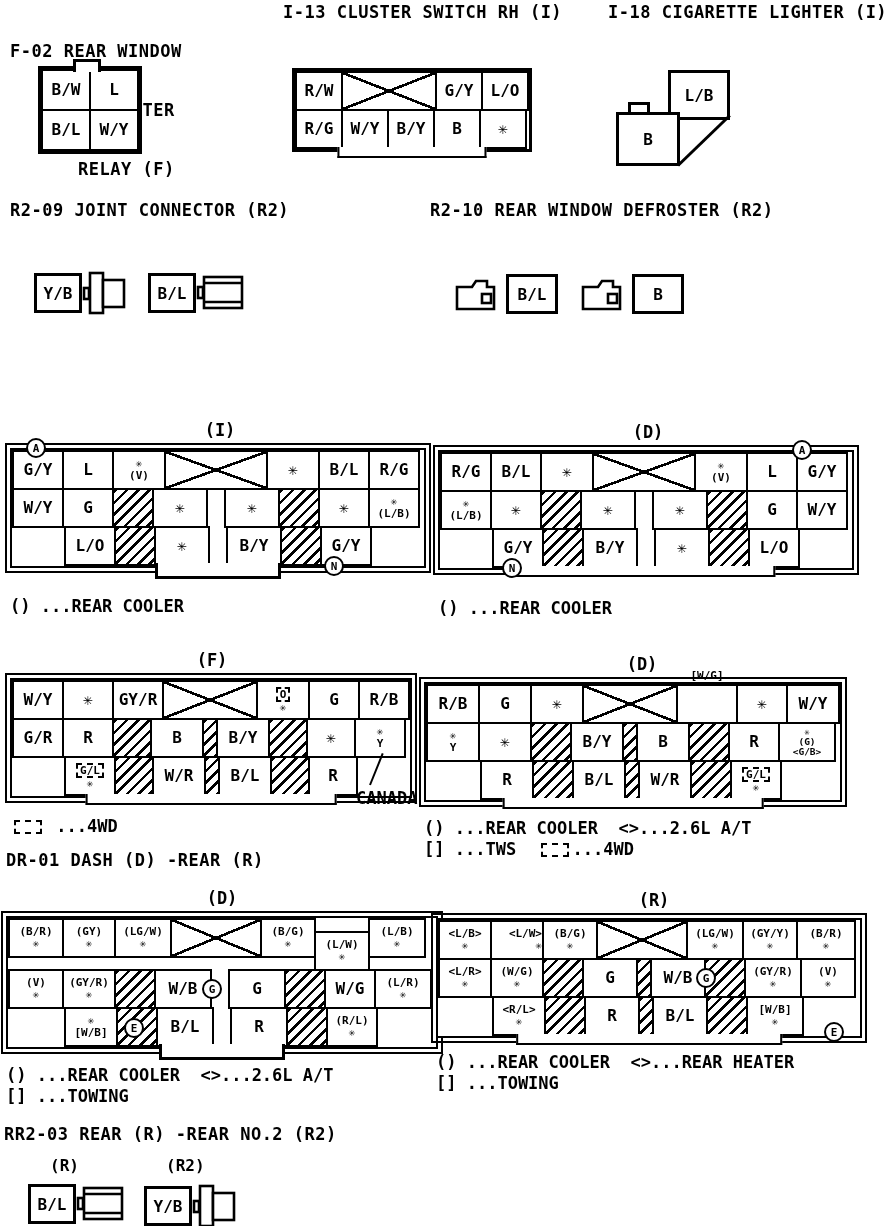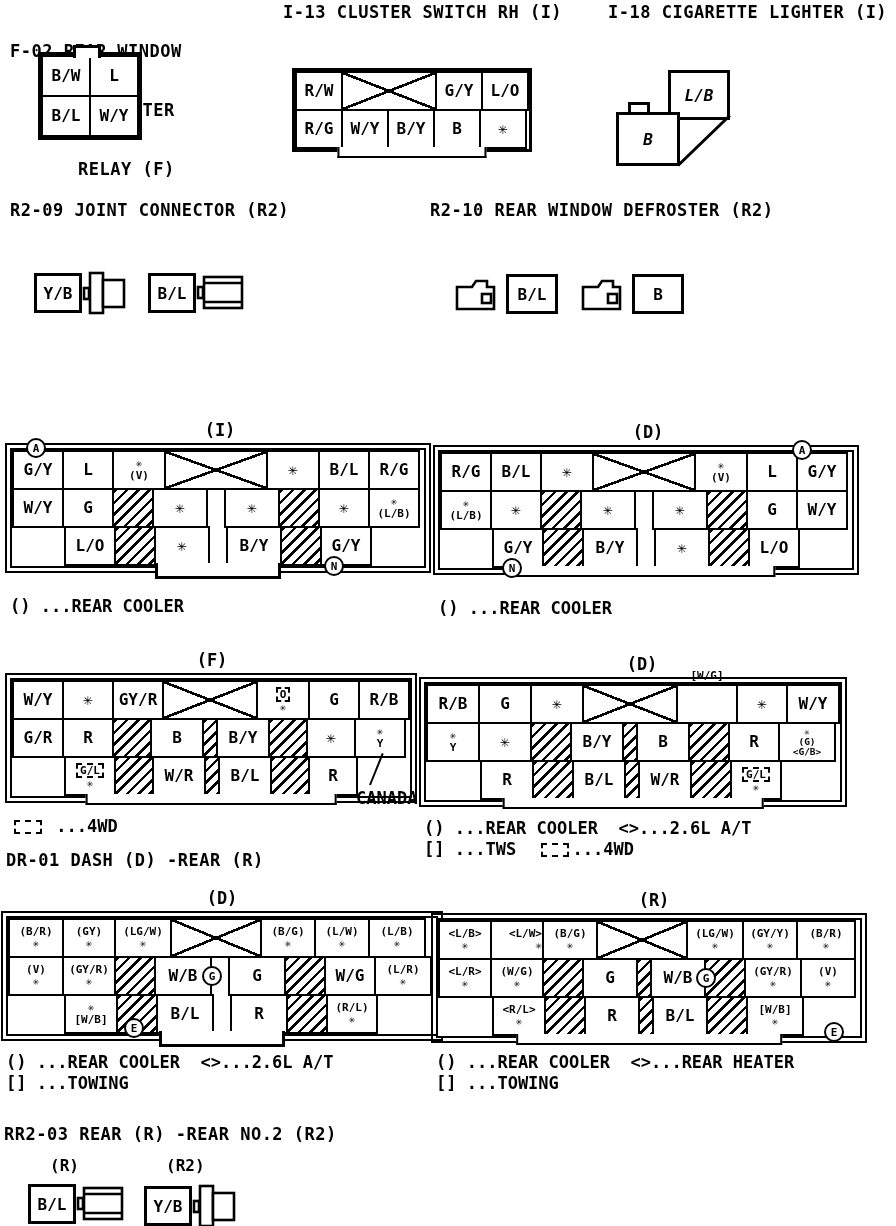--- a/index.html
+++ b/index.html
@@ -43,21 +43,21 @@
   
   .captions{margin-top:26px;font-size:17px;}
   .capline{line-height:21px;white-space:pre;display:flex;align-items:center;}
   .dashbox{display:inline-block;width:24px;height:10px;border:2px dashed #000;margin:0 4px;}
   
   .pinbox{box-sizing:border-box;min-width:48px;height:40px;padding:0 4px;border:3px solid #000;
         display:inline-flex;align-items:center;justify-content:center;font-size:16px;background:#fff;}
   .itemsrow{position:absolute;display:flex;align-items:center;padding-left:20px;}
   .icon{flex:0 0 auto;}
   
-  .i18wrap{position:absolute;width:140px;height:115px;font-style:italic;}
+  .i18wrap{position:absolute;width:140px;height:115px;}
   .i18cell{position:absolute;box-sizing:border-box;border:3px solid #000;display:flex;align-items:center;justify-content:center;font-size:16px;background:#fff;}
   .i18tab{position:absolute;box-sizing:border-box;border:3px solid #000;border-bottom:none;background:#fff;}
   .i18diag{position:absolute;width:72px;border-top:3px solid #000;transform-origin:left center;transform:rotate(-44deg);}
   
   .aline{position:absolute;border-top:2.5px solid #000;transform-origin:left center;}
   .canada{position:absolute;font-size:17px;}
   
   .grp{display:flex;flex-direction:column;align-items:flex-start;}
   .grp .glabel{font-size:16px;margin:0 0 6px 22px;}
   .grp .grow{display:flex;align-items:center;}
@@ -65,21 +65,21 @@
 </head>
 <body>
 
 <div id="page">
 
   <div class="hd" style="left:10px;top:2px;">
     <div class="ln">F-02 REAR WINDOW</div>
     <div class="ln ind">DEFROSTER</div>
     <div class="ln ind">RELAY (F)</div>
   </div>
-  <div class="block" style="left:30px;top:52px;padding-left:8px;">
+  <div class="block" style="left:30px;top:66px;padding-left:8px;">
     <div class="conn simple tall" style="border:3px solid #000;"><div class="crow">
           <div class="cell" style="width: 50px; height: 42px;">
             <span class="l1">B/W</span>
           </div>
           <div class="cell" style="width: 50px; height: 42px;">
             <span class="l1">L</span>
           </div>
         </div><div class="crow">
           <div class="cell" style="width: 50px; height: 42px;">
             <span class="l1">B/L</span>
@@ -477,21 +477,21 @@
           </div>
           <div class="cell" style="width: 58px;">
             <span class="l2">(LG/W)</span>
             <span class="l2">✳</span>
           </div>
           <div class="cell xbox" style="width: 92px;"></div>
           <div class="cell" style="width: 56px;">
             <span class="l2">(B/G)</span>
             <span class="l2">✳</span>
           </div>
-          <div class="cell" style="width: 56px;">
+          <div class="cell" style="width: 56px; margin-top: 13px;">
             <span class="l2">(L/W)</span>
             <span class="l2">✳</span>
           </div>
           <div class="cell" style="width: 58px;">
             <span class="l2">(L/B)</span>
             <span class="l2">✳</span>
           </div>
         </div><div class="crow">
           <div class="cell" style="width: 56px;">
             <span class="l2">(V)</span>

